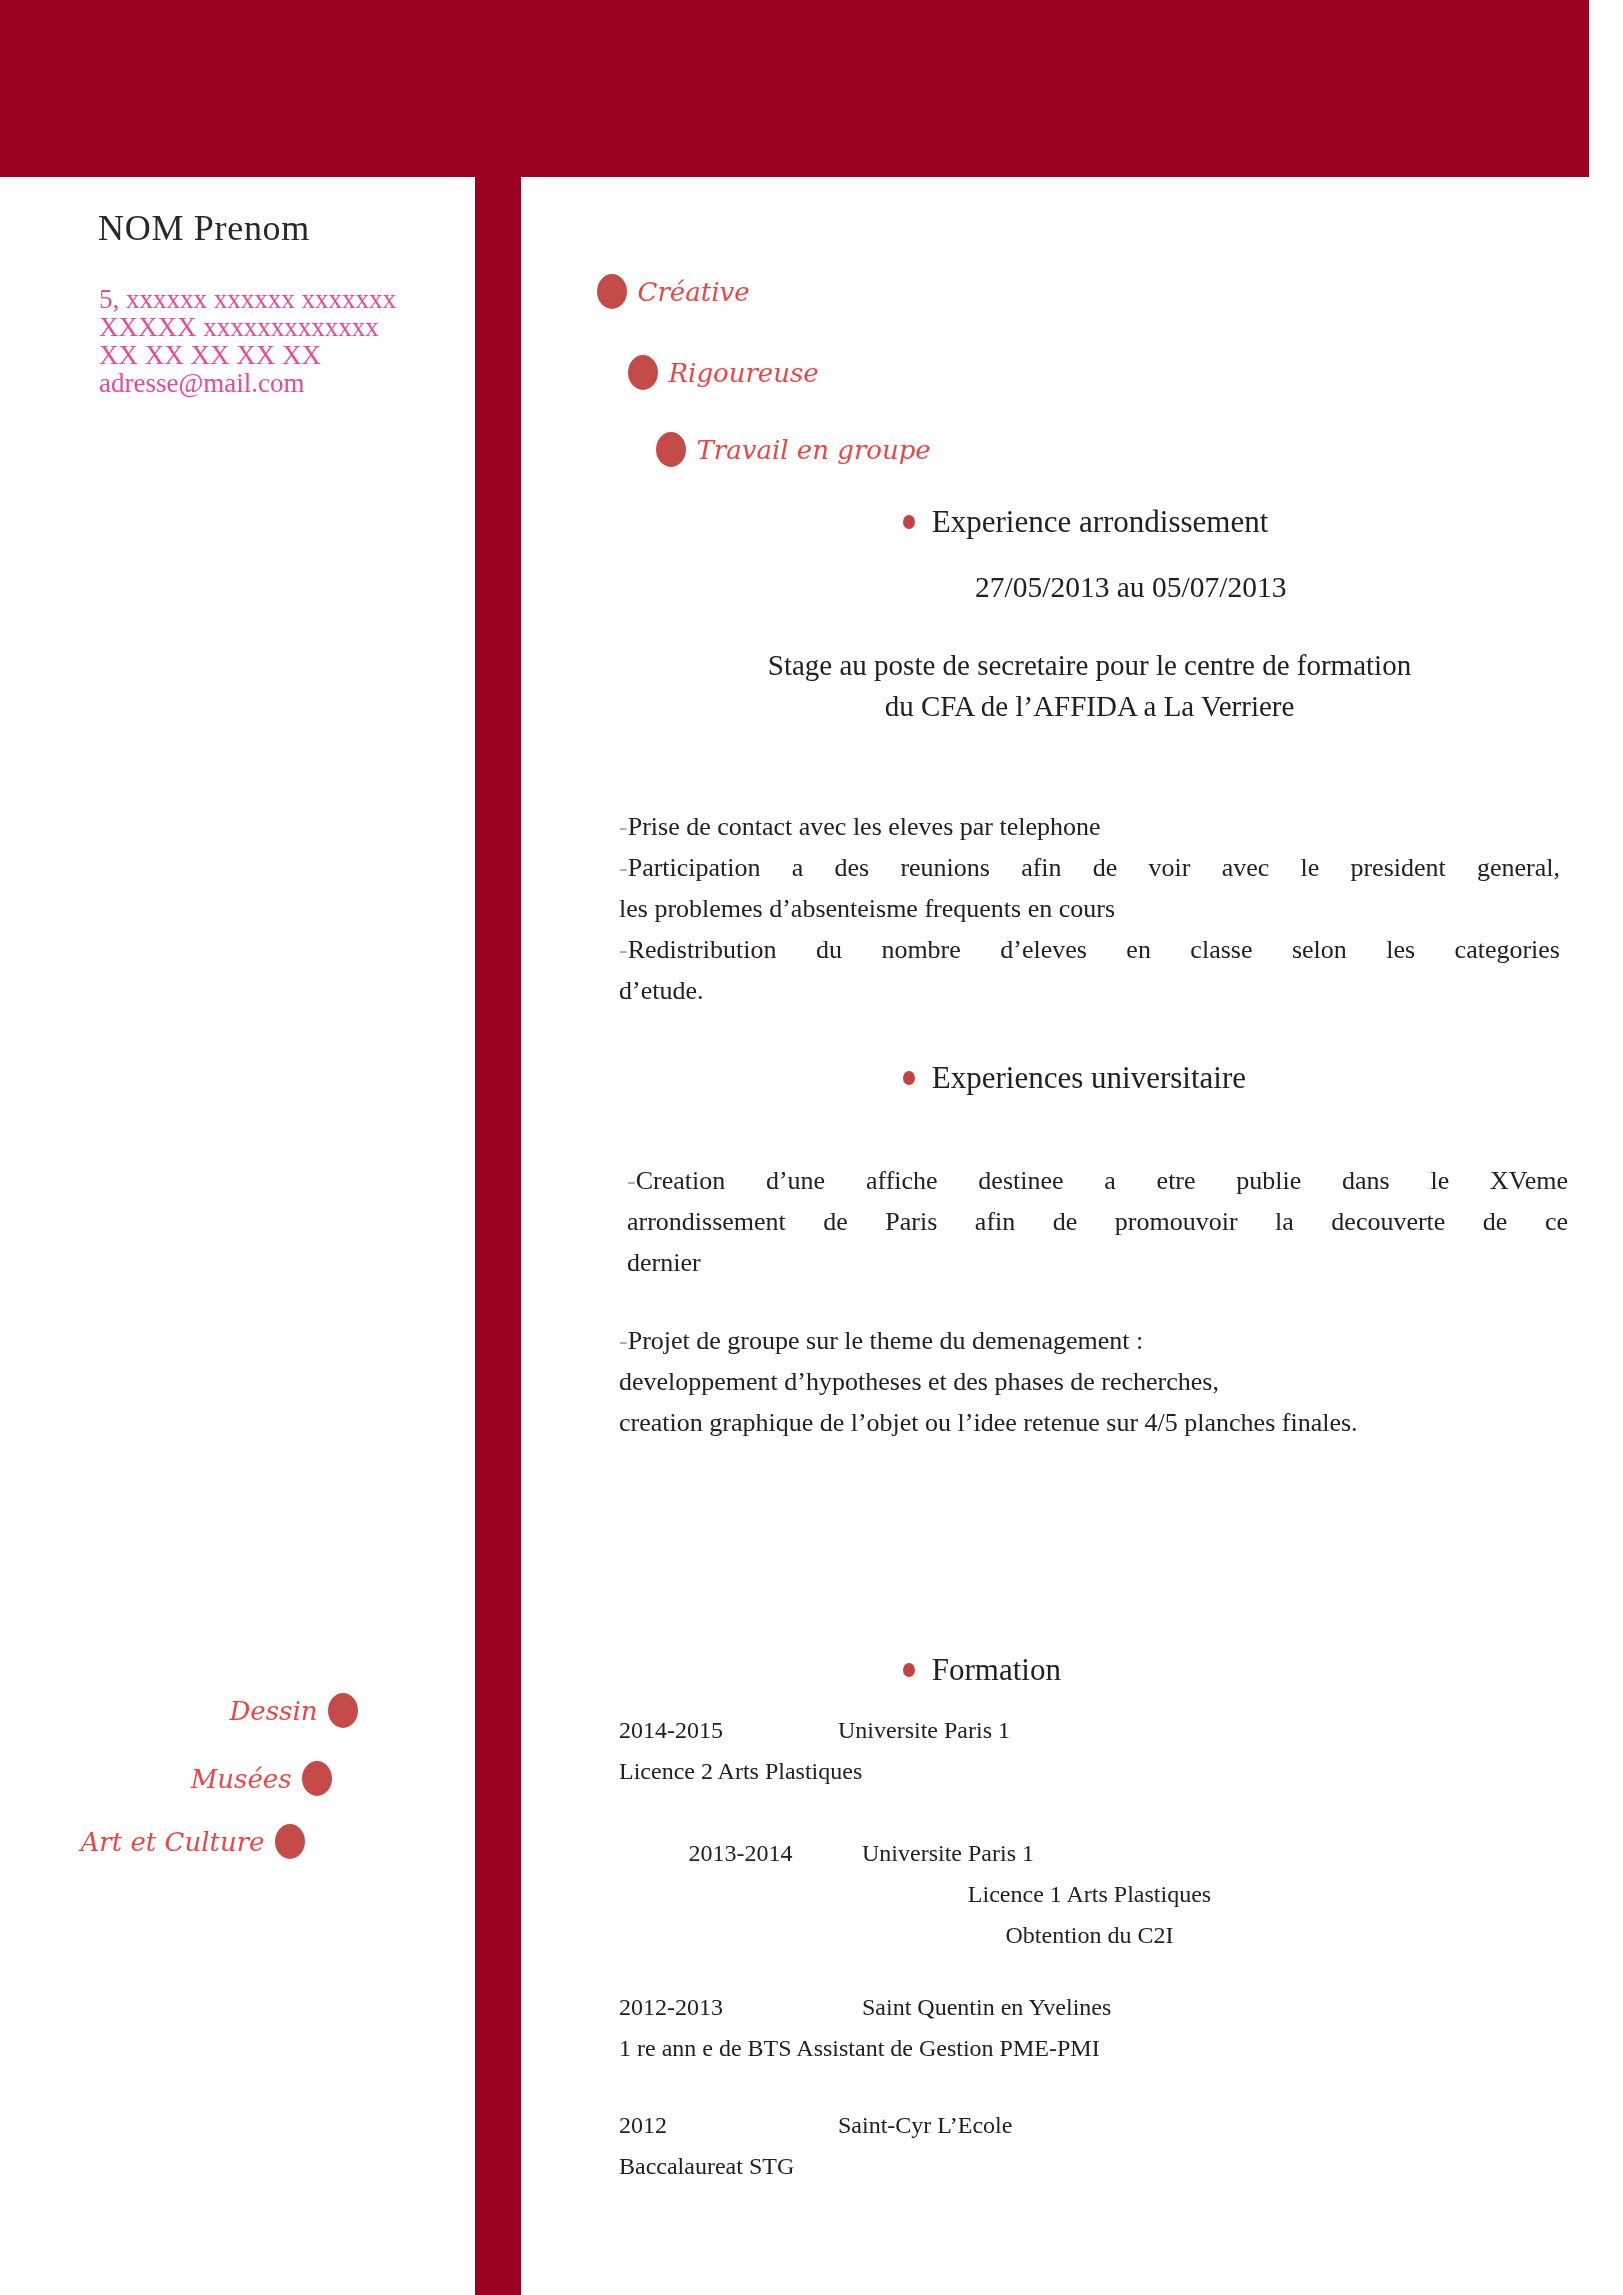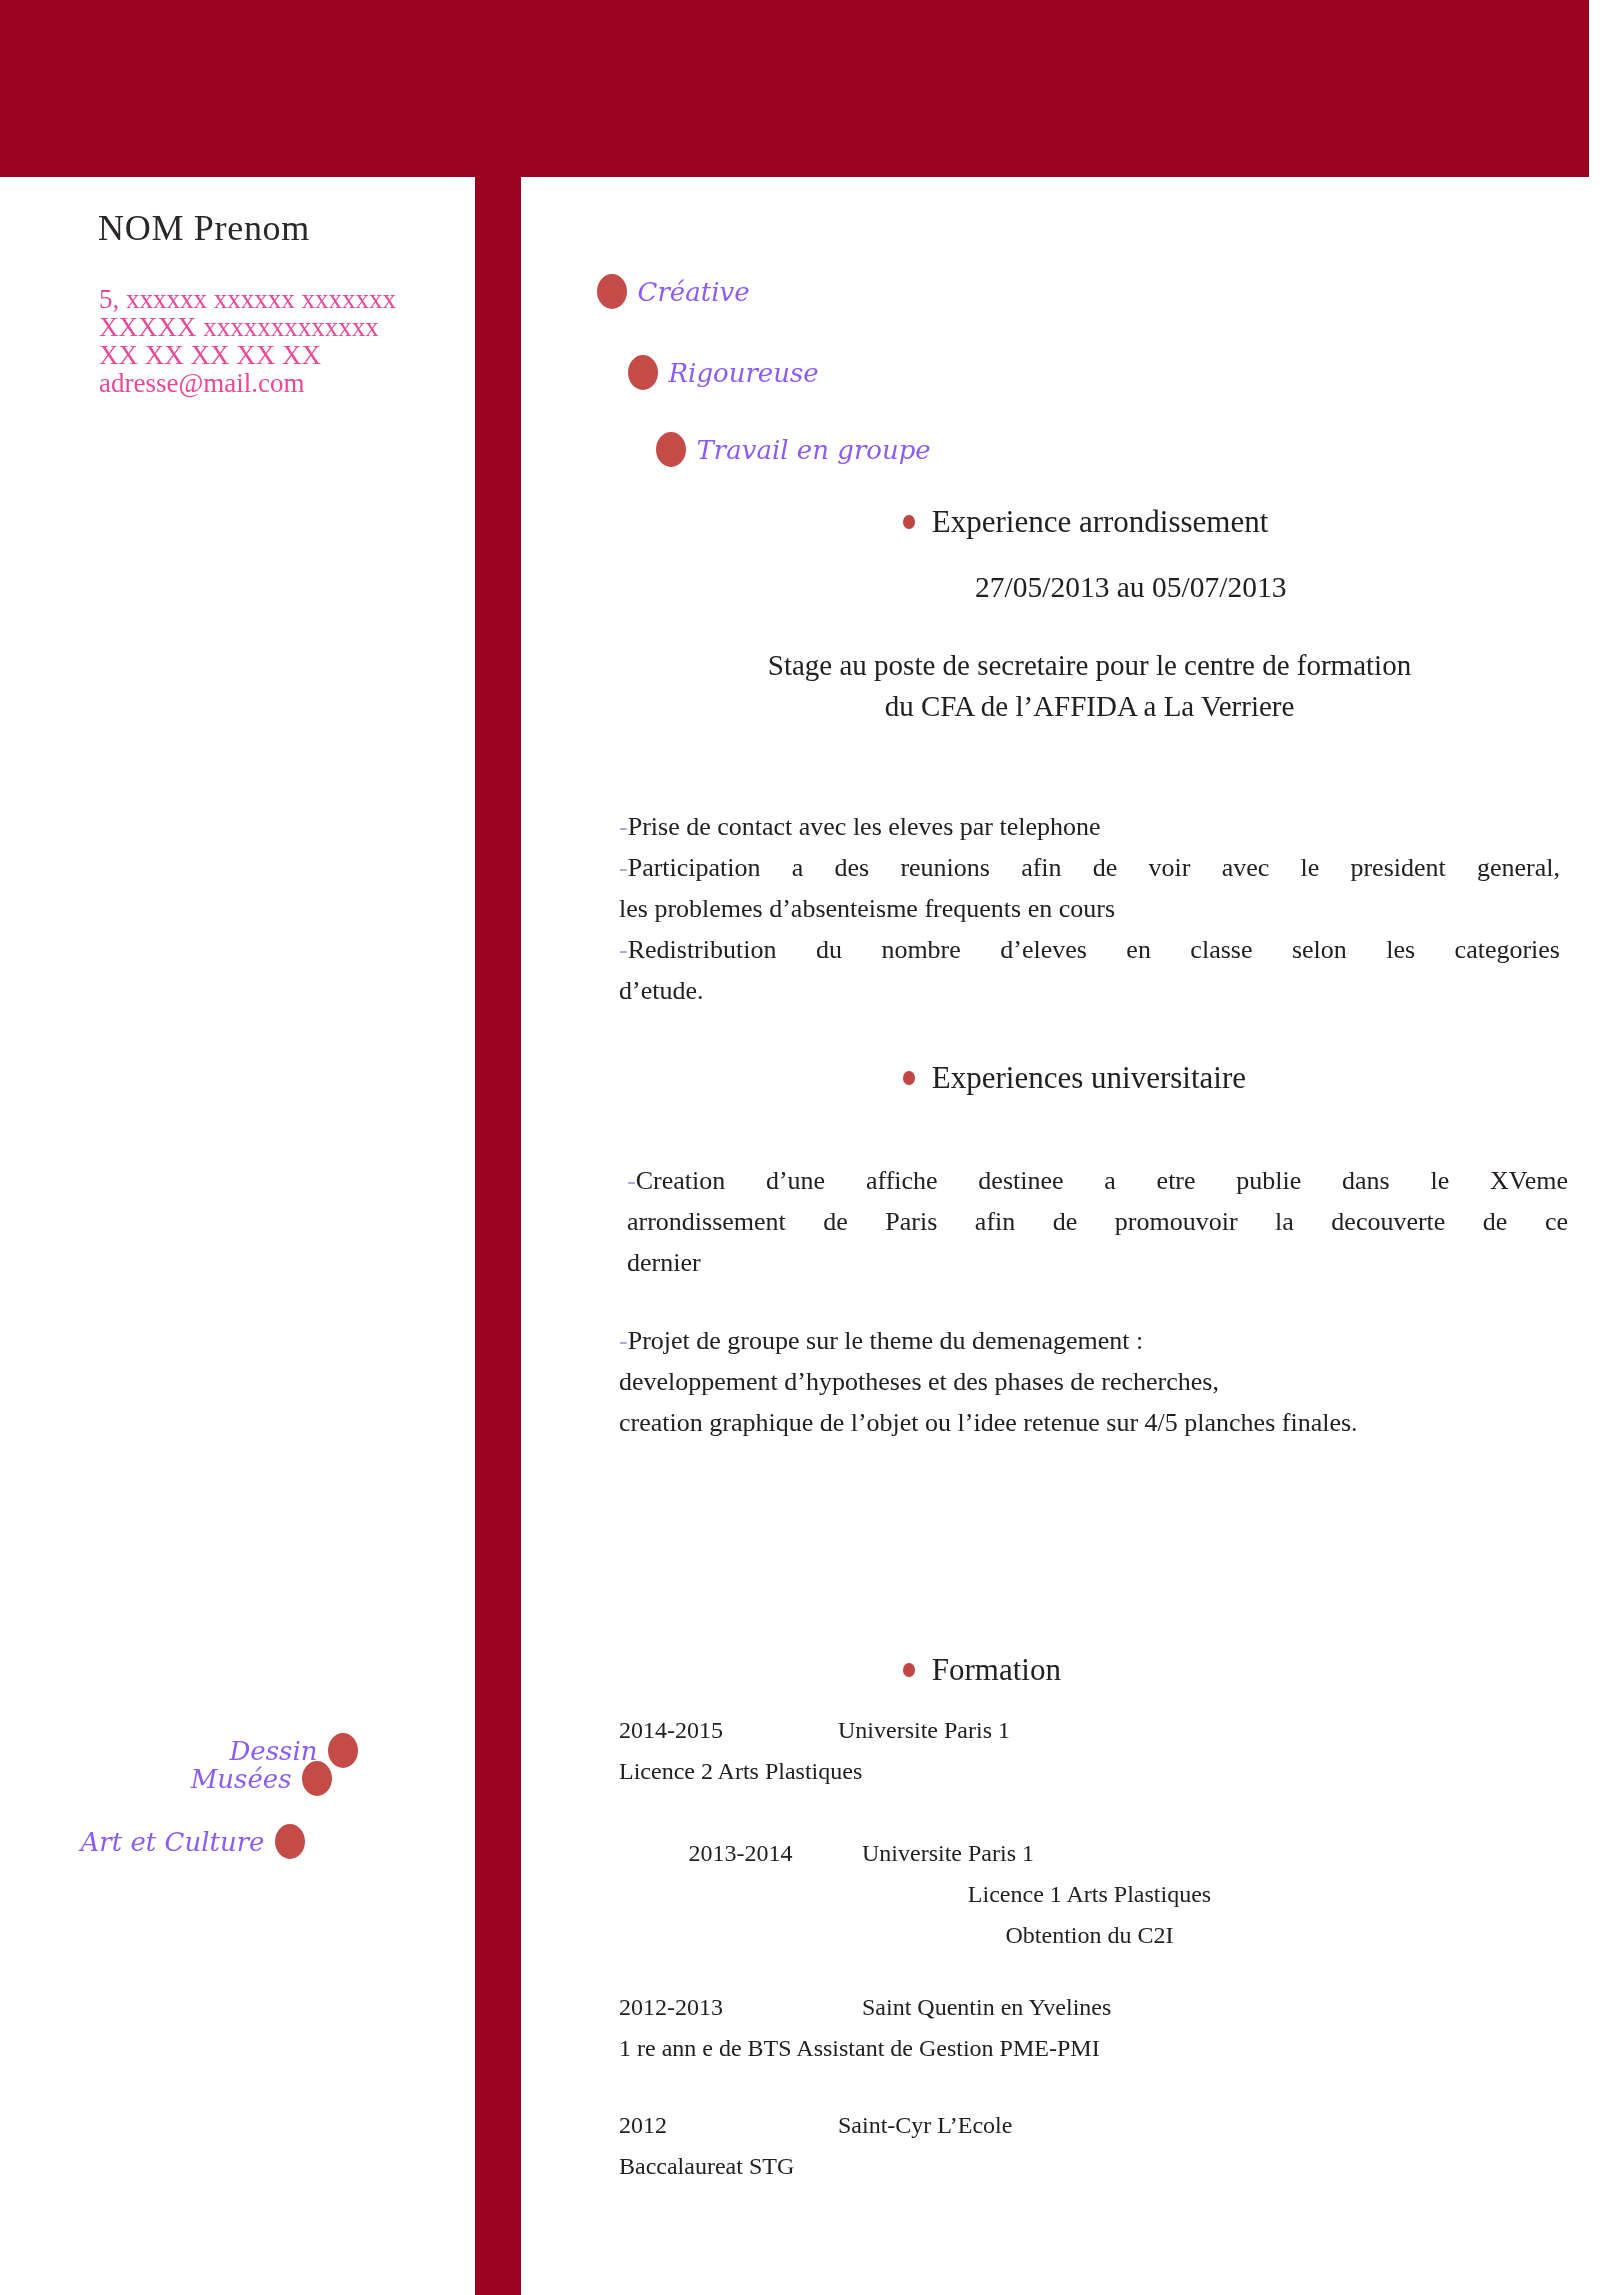--- a/index.html
+++ b/index.html
@@ -13,21 +13,21 @@
   }
   
   .top-band{position:absolute;left:0;top:0;width:1623px;height:177px;background:#9c0221;}
   .v-stripe{position:absolute;left:475px;top:0;width:46px;height:2295px;background:#9c0221;}
 
   
   .name{position:absolute;left:98px;top:207px;font-size:36px;letter-spacing:0.7px;color:#2b2628;}
   .address{position:absolute;left:99px;top:285px;font-size:27px;line-height:28px;color:#ec4899;}
 
   
-  .script{font-family:"DejaVu Serif", serif;font-style:italic;font-size:26px;color:#8b5cf6;white-space:nowrap;}
+  .script{font-family:"DejaVu Serif", serif;font-style:italic;font-size:26px;color:#ef4444;white-space:nowrap;}
   .hand-row{position:absolute;display:flex;align-items:center;gap:10.5px;}
   .dot-lg{flex:none;width:30px;height:35px;border-radius:50%;background:#c44b47;}
 
   
   .heading{position:absolute;display:flex;align-items:center;gap:17px;}
   .dot-sm{flex:none;width:11.8px;height:14.4px;border-radius:50%;background:#c04543;}
   .heading-label{font-size:31px;white-space:nowrap;}
 
   
   .date-line{position:absolute;left:975px;top:571px;font-size:29.5px;white-space:nowrap;}
@@ -163,21 +163,21 @@
   </div>
 
   <div class="entry" style="top:2105px;">
     <div class="entry-head">
       <span class="year">2012</span>
       <span class="school">Saint-Cyr L’Ecole</span>
     </div>
     <div>Baccalaureat STG</div>
   </div>
 
-  <div class="hand-row" style="right:1231px;top:1693px;margin-top:40px;">
+  <div class="hand-row" style="right:1231px;top:1693px;">
     <span class="script">Dessin</span>
     <span class="dot-lg"></span>
   </div>
   <div class="hand-row" style="right:1257px;top:1761px;">
     <span class="script">Musées</span>
     <span class="dot-lg"></span>
   </div>
   <div class="hand-row" style="right:1284px;top:1824px;">
     <span class="script">Art et Culture</span>
     <span class="dot-lg"></span>

